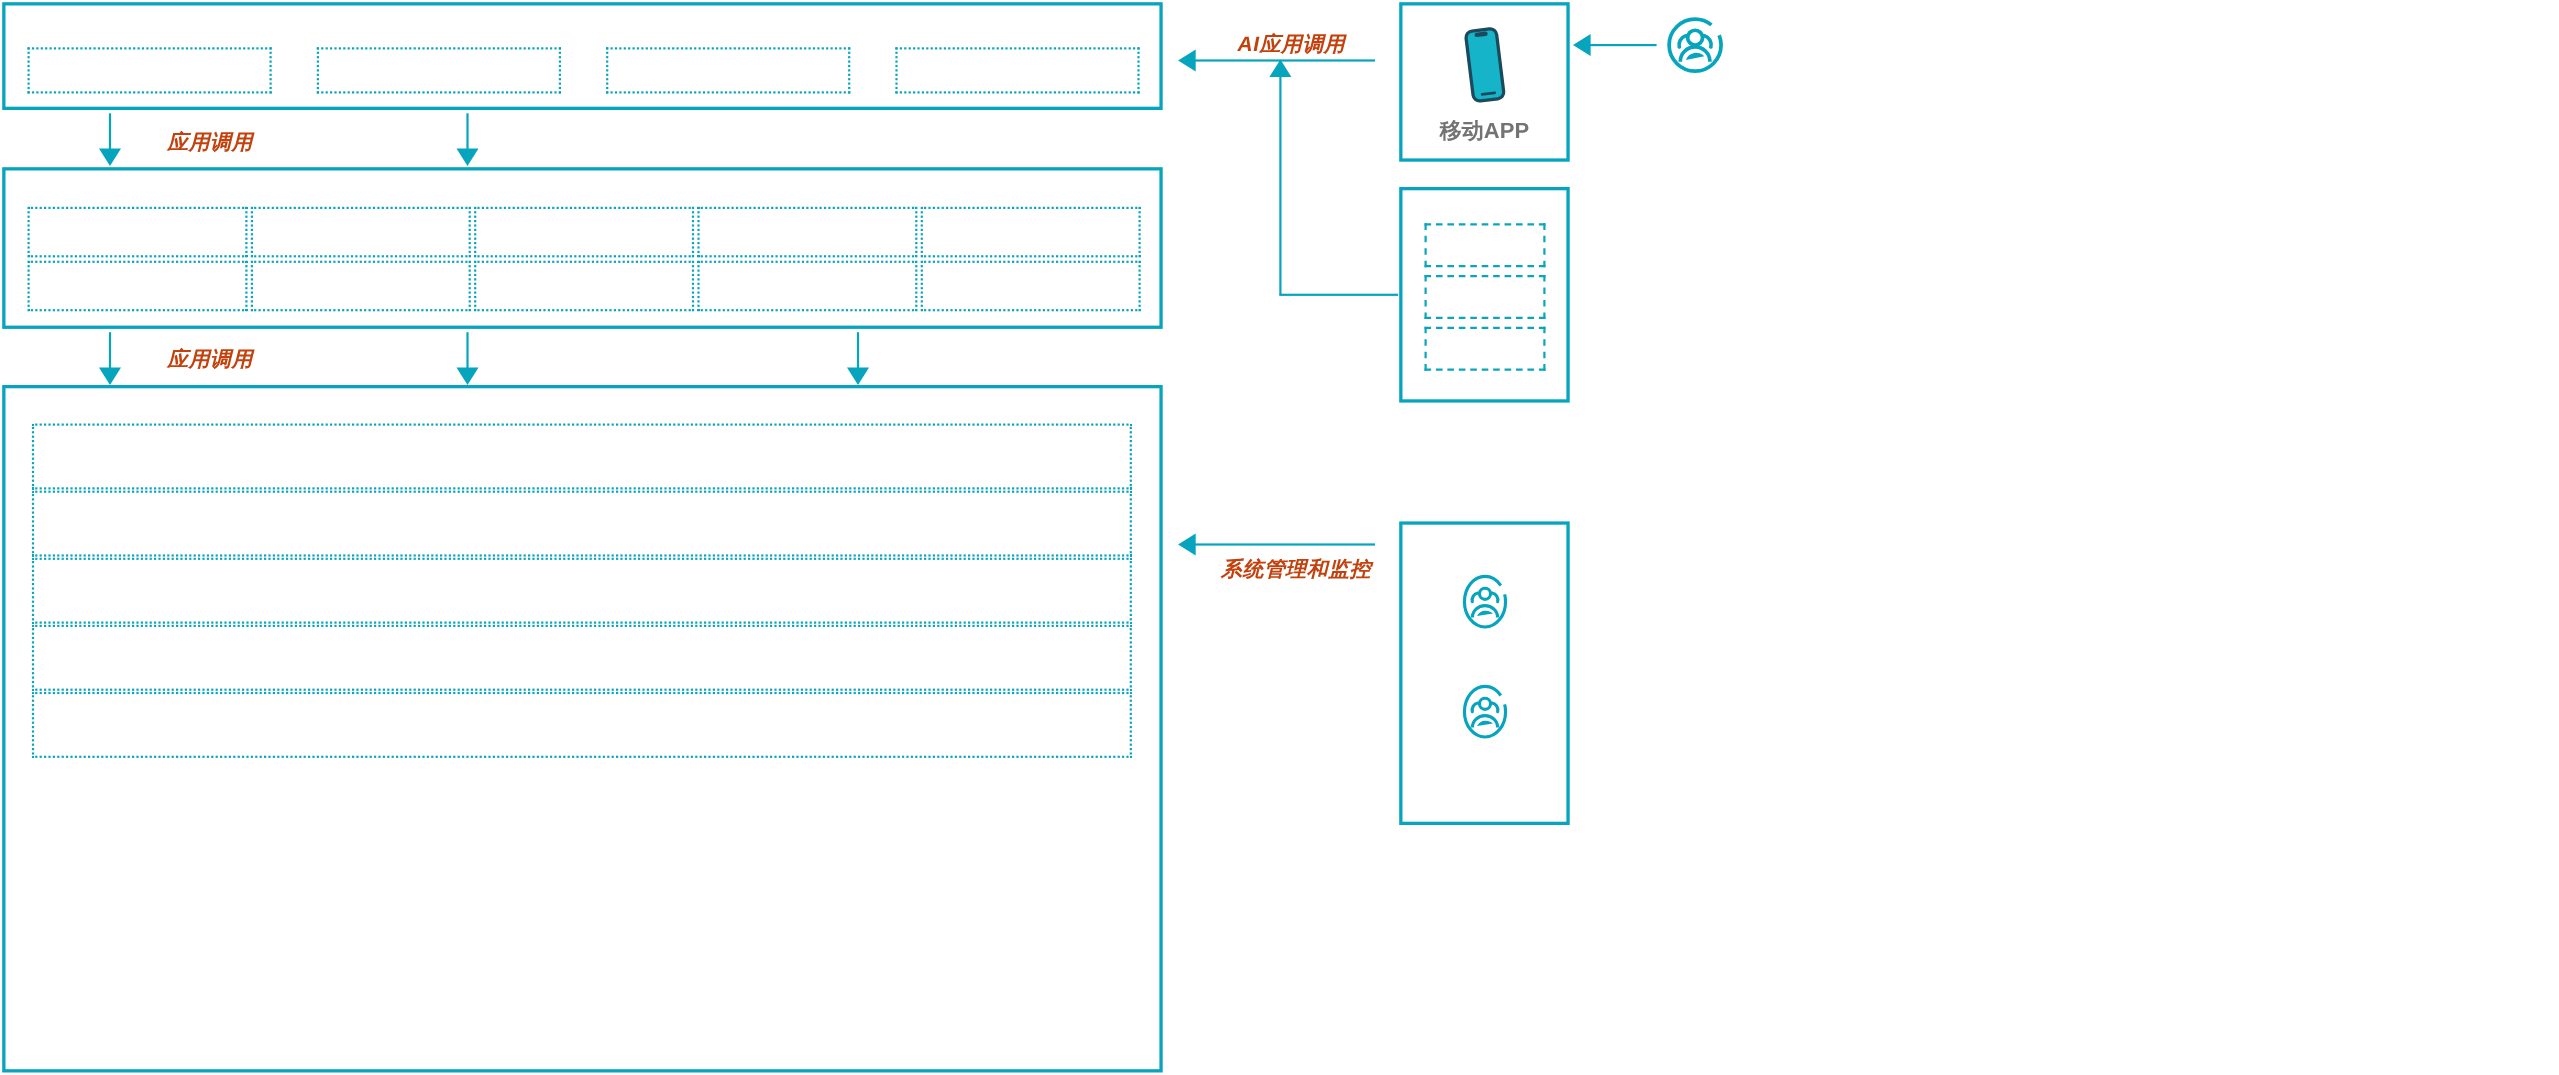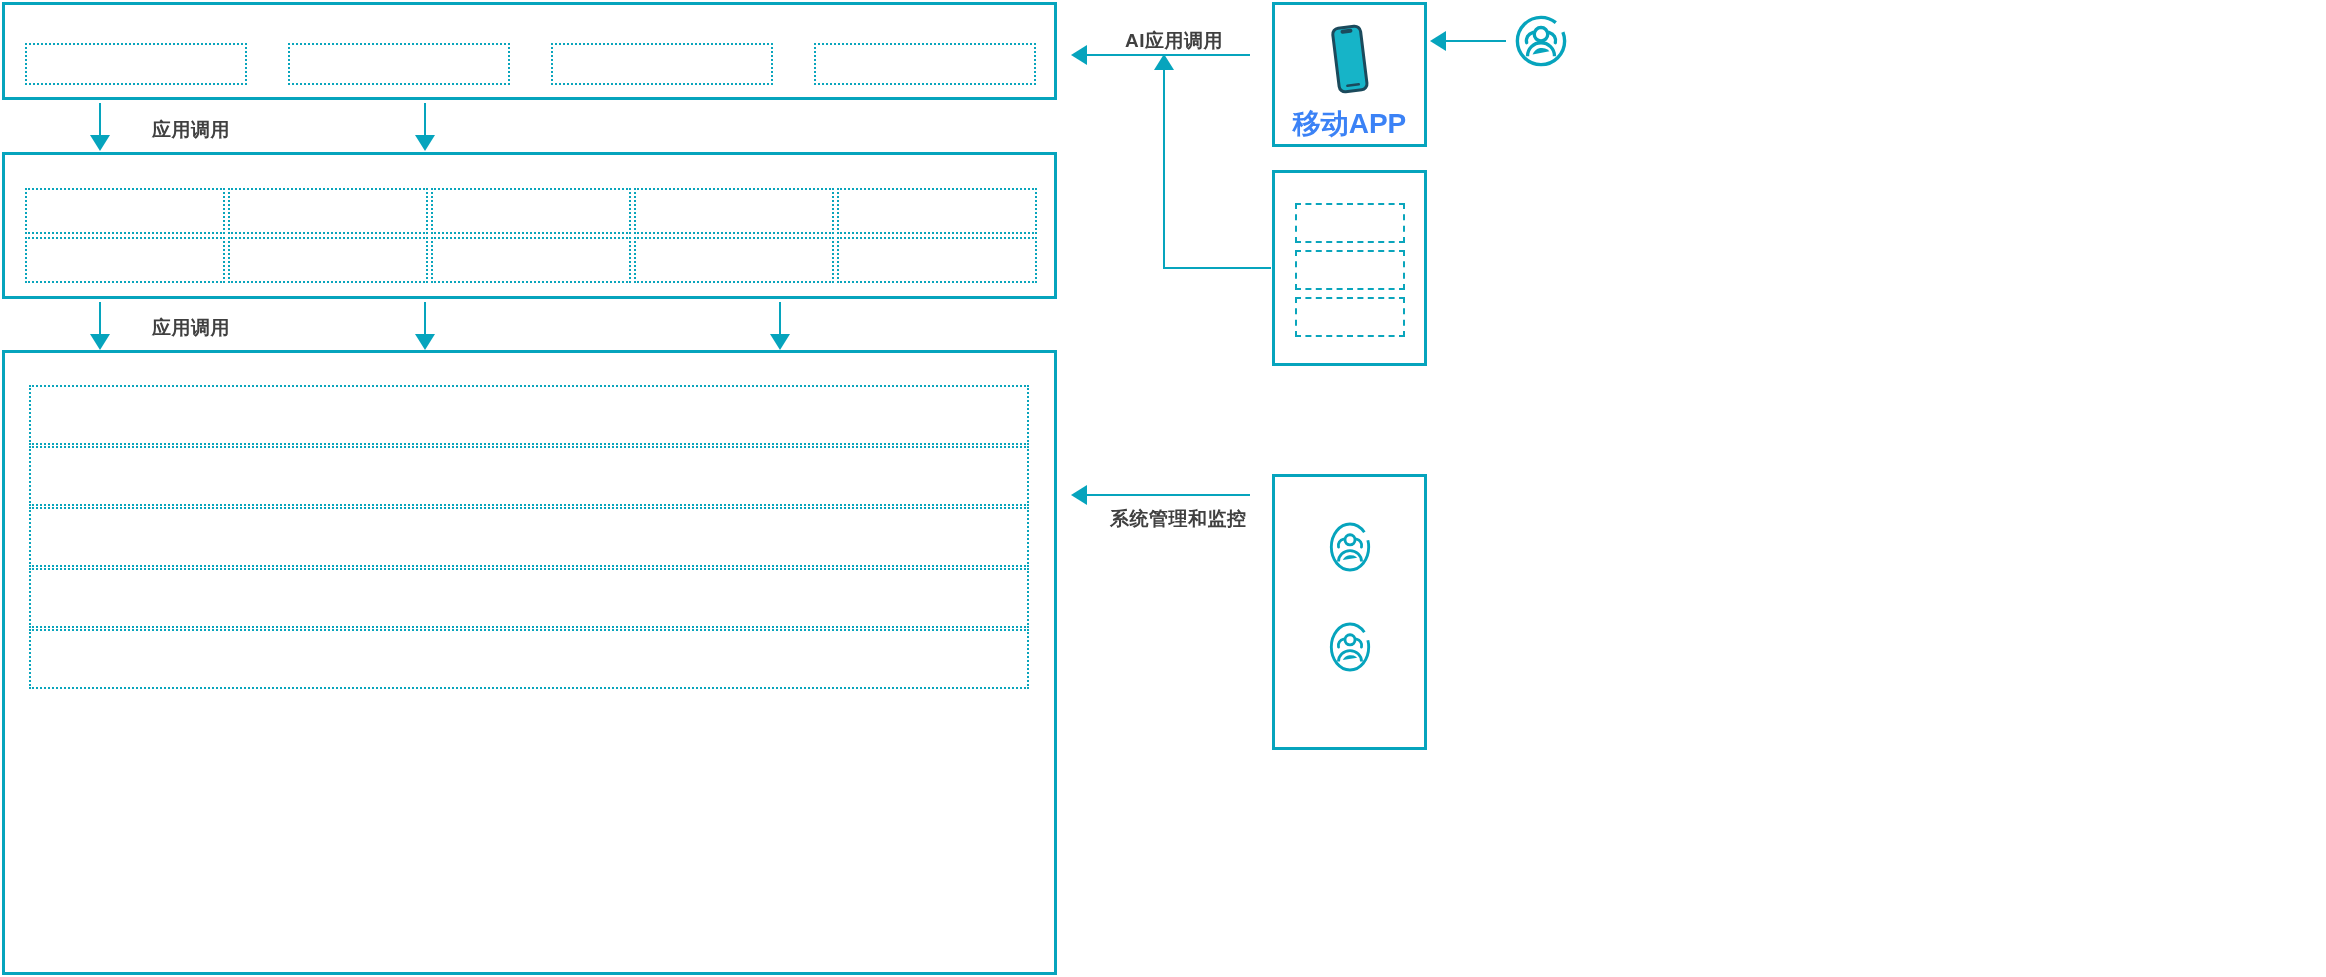--- a/index.html
+++ b/index.html
@@ -34,26 +34,27 @@
     border: 2px dotted #0AA5BC;
     background: transparent;
   }
   .slot.dashed {
     border-style: dashed;
   }
 
   
   .conn-label {
     position: absolute;
-    color: #404040;
+    color: #c2410c;
     font-size: 19px;
     font-weight: bold;
     letter-spacing: 0.5px;
     white-space: nowrap;
     line-height: 1;
+    font-style: italic;
   }
 
   
   .arrow-down {
     position: absolute;
     width: 2px;
     background: #06A4BD;
   }
   .arrow-down::after {
     content: "";
@@ -102,22 +103,22 @@
   }
 
   
   .line-h { position: absolute; height: 2px; background: #06A4BD; }
 
   
   .card-label {
     position: absolute;
     width: 100%;
     text-align: center;
-    color: #3b82f6;
-    font-size: 28px;
+    color: #737373;
+    font-size: 20px;
     font-weight: bold;
     white-space: nowrap;
   }
 
   .icon-wrap {
     position: absolute;
     display: flex;
     align-items: center;
     justify-content: center;
   }

